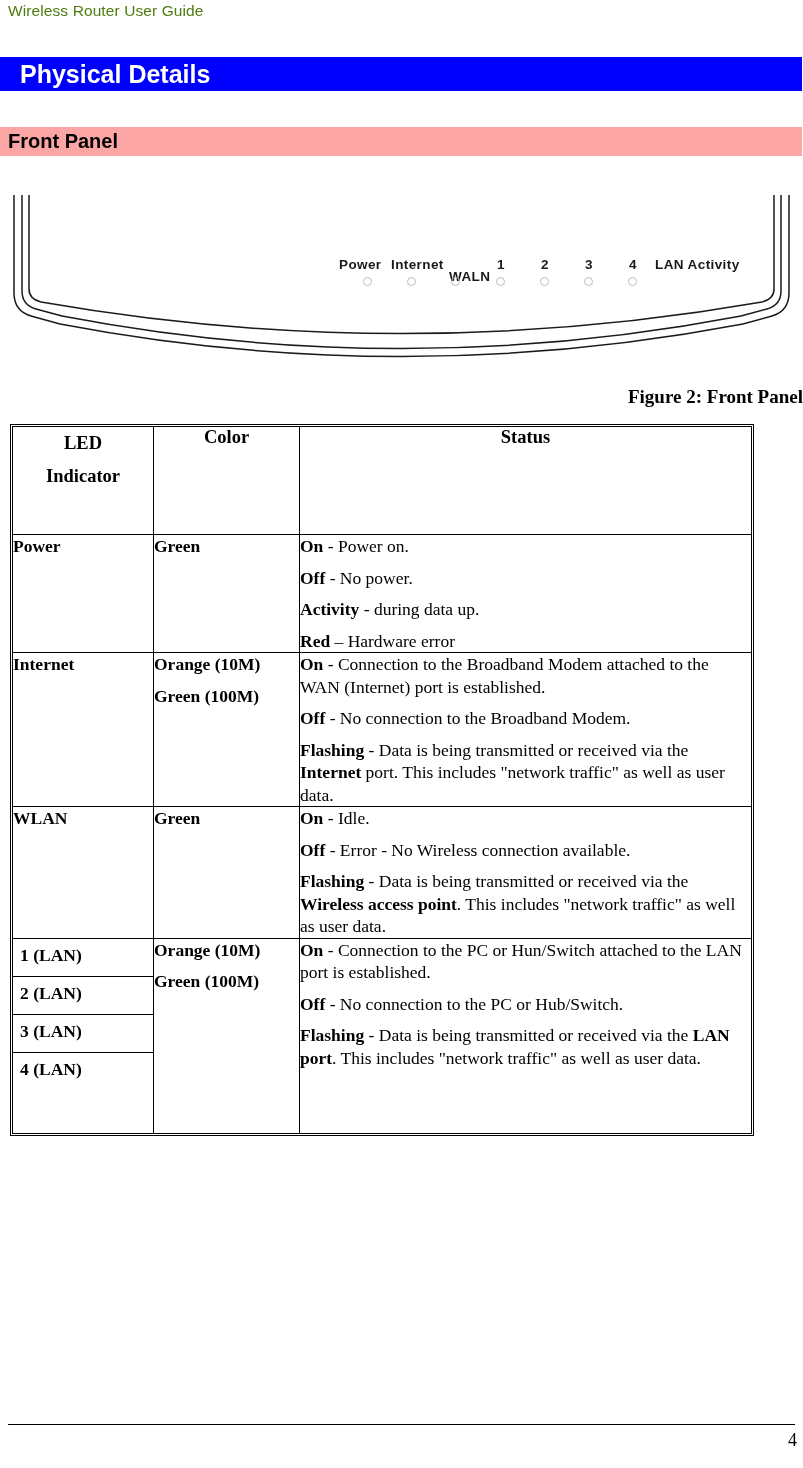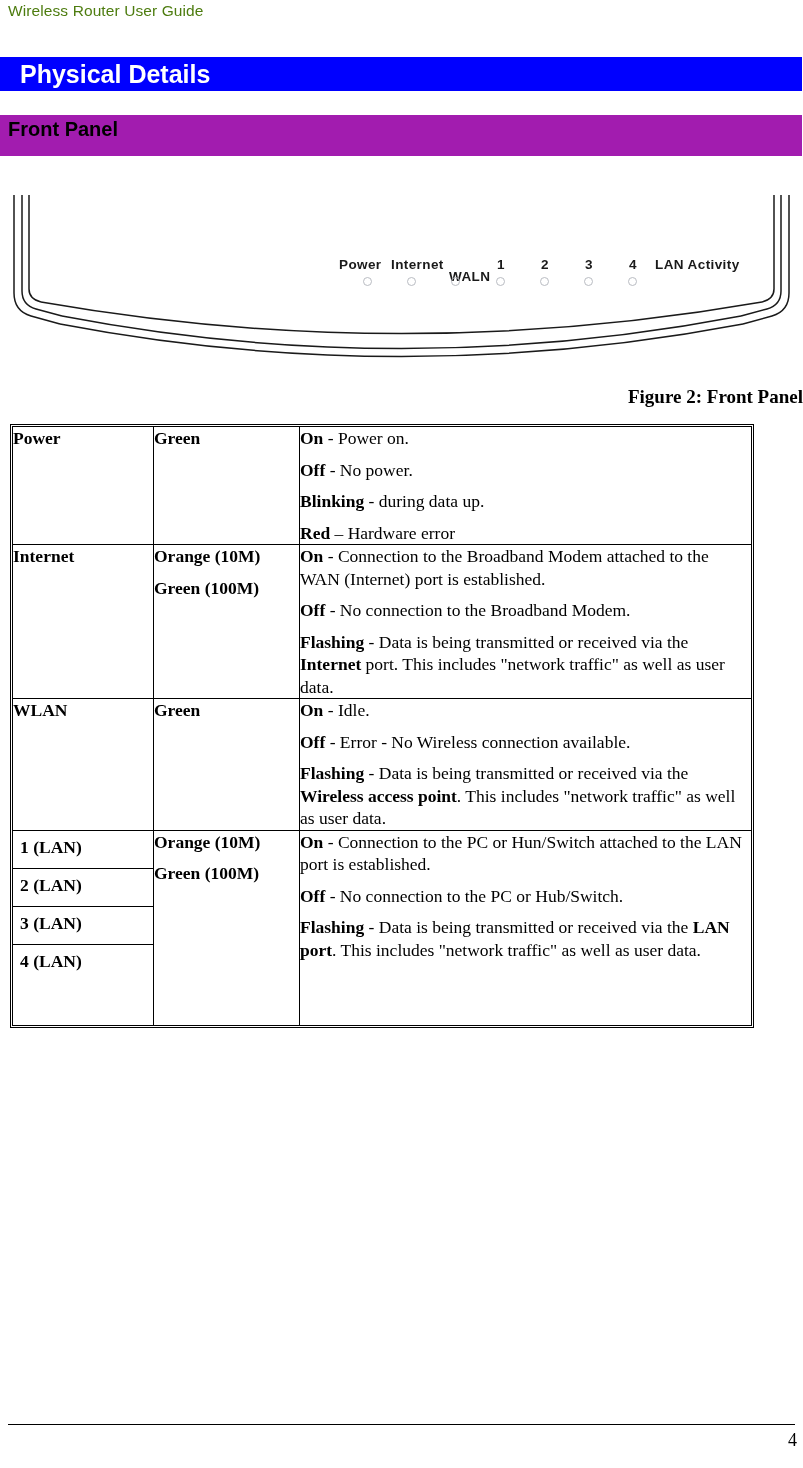--- a/index.html
+++ b/index.html
@@ -48,24 +48,24 @@
     line-height: 29px;
     color: #ffffff;
     white-space: nowrap;
     margin-left: 12px;
   }
 
   
   .section-bar {
     position: absolute;
     left: 0px;
-    top: 115px;
+    top: 127px;
     width: 802px;
-    height: 41px;
-    background: #a21caf;
+    height: 29px;
+    background: #fca5a5;
     box-sizing: border-box;
   }
   .section-bar .section-title {
     position: absolute;
     left: 8px;
     top: 2px;
     font-family: "Liberation Sans", "DejaVu Sans", sans-serif;
     font-weight: bold;
     font-size: 20px;
     line-height: 25px;
@@ -252,35 +252,45 @@
     <div class="led-dot" style="left:540px; top:92px;"></div>
     <div class="led-dot" style="left:584px; top:92px;"></div>
     <div class="led-dot" style="left:628px; top:92px;"></div>
   </div>
 </div>
 
 <div class="figure-caption">Figure 2: Front Panel</div>
 
 <table class="led-table">
   <tbody>
+    <tr>
+      <td class="cellbox hdr-cell col-led">
+        <div class="twoline">
+          <div>LED</div>
+          <div>Indicator</div>
+        </div>
+      </td>
+      <td class="cellbox hdr-cell hdr-mid col-color">Color</td>
+      <td class="cellbox lastcol hdr-cell hdr-mid col-status">Status</td>
+    </tr>
 
     <tr>
       <td class="cellbox body-cell indicator col-led">Power</td>
       <td class="cellbox body-cell color col-color">
         <div class="cline">Green</div>
       </td>
       <td class="cellbox lastcol body-cell col-status">
         <p class="status-line">
           <b>On</b><span> - </span><span>Power on.</span>
         </p>
         <p class="status-line">
           <b>Off</b><span> - </span><span>No power.</span>
         </p>
         <p class="status-line">
-          <b>Blinking</b><span> - </span><span>during data up.</span>
+          <b>Activity</b><span> - </span><span>during data up.</span>
         </p>
         <p class="status-line">
           <b>Red</b><span> – </span><span>Hardware error</span>
         </p>
       </td>
     </tr>
 
     <tr>
       <td class="cellbox body-cell indicator col-led">Internet</td>
       <td class="cellbox body-cell color col-color">

